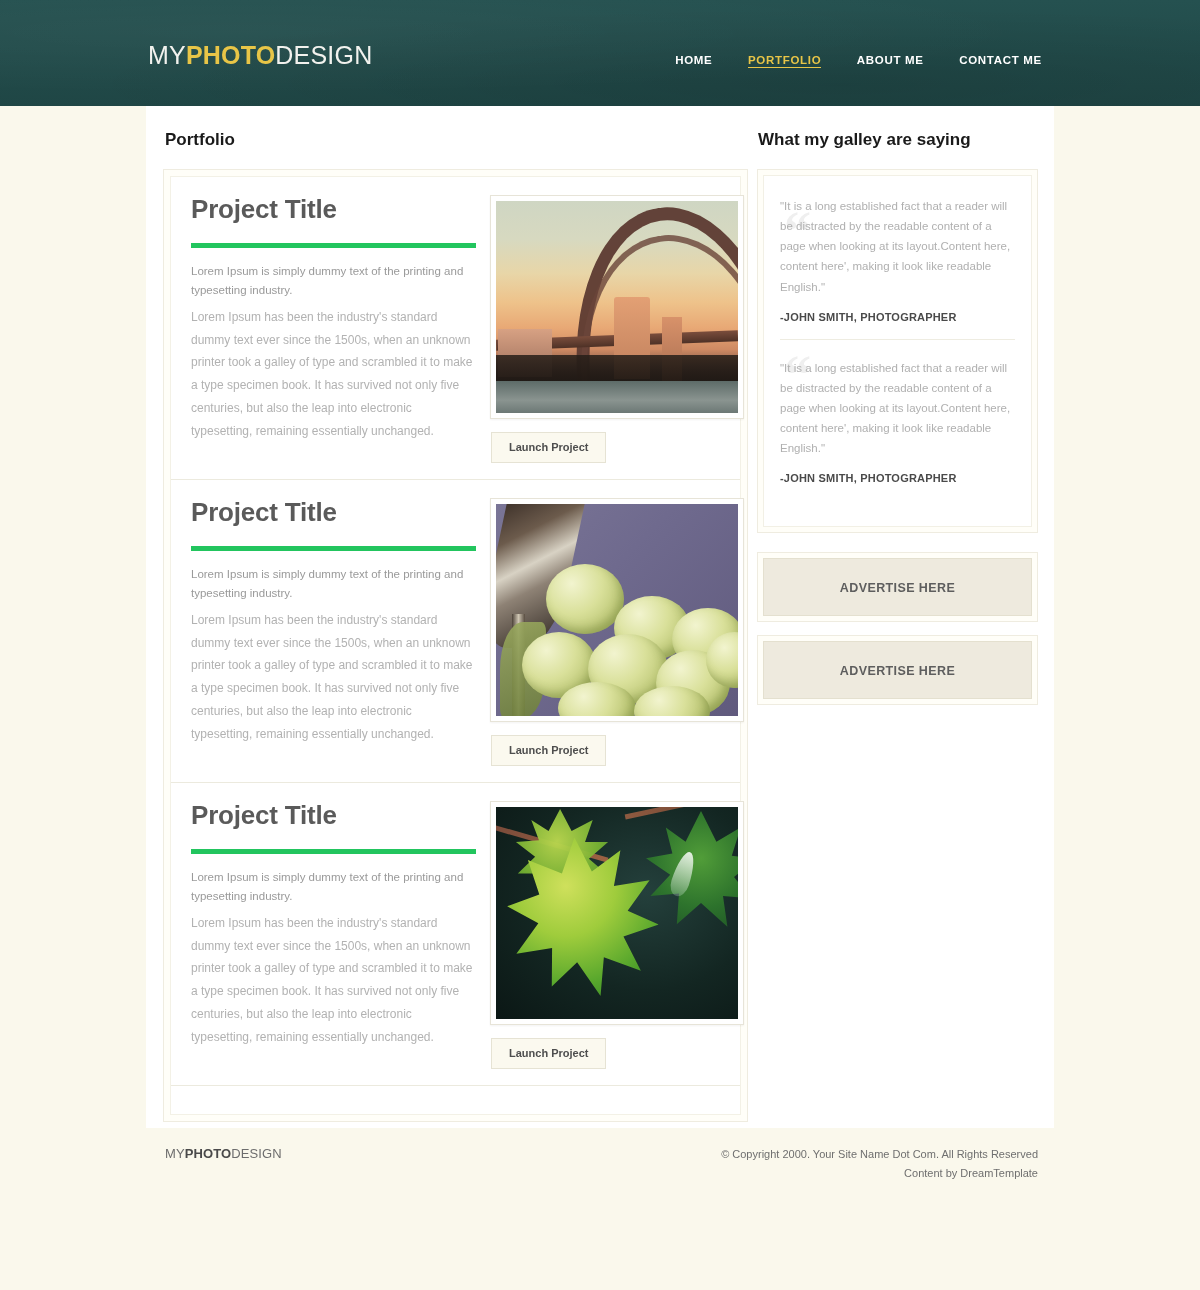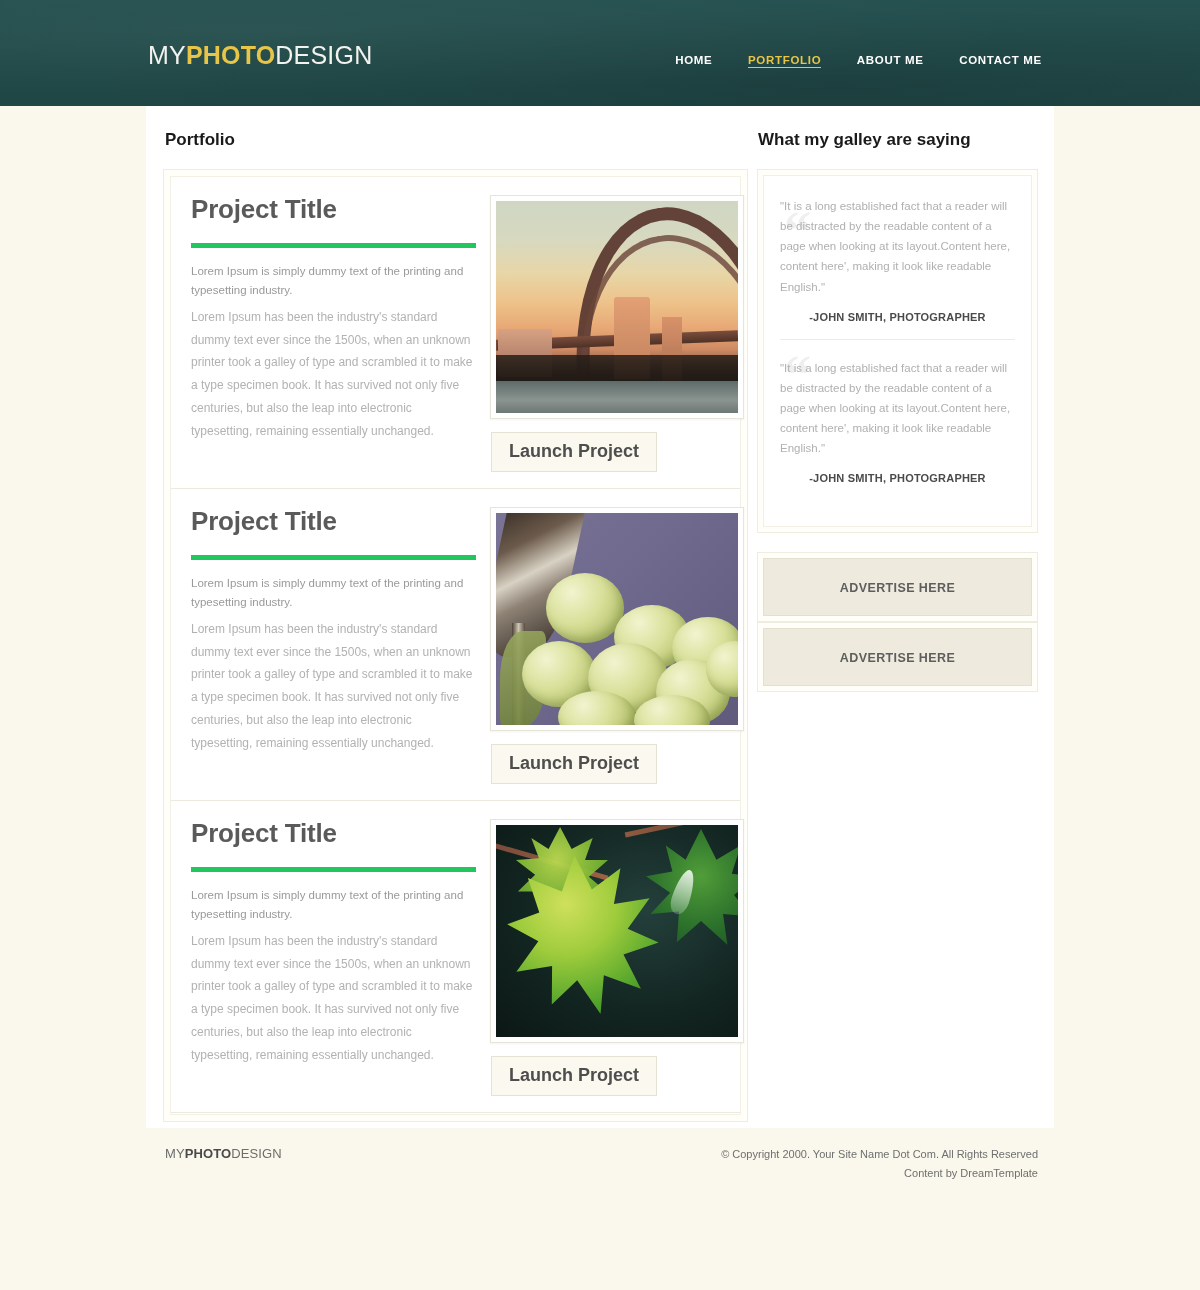--- a/index.html
+++ b/index.html
@@ -237,21 +237,21 @@
     background: linear-gradient(180deg, rgba(255,255,255,0.85), rgba(200,230,210,0.25));
     border-radius: 50% 50% 50% 50% / 70% 70% 30% 30%;
     transform: rotate(18deg);
   }
 
   .launch-btn {
     display: inline-block; margin-top: 13px; margin-left: 1px;
     background: #fbf9ef;
     border: 1px solid #e6e3d4;
     padding: 8px 17px 9px 17px;
-    font-size: 18px; font-weight: bold; color: #4e4e4e;
+    font-size: 11px; font-weight: bold; color: #4e4e4e;
     cursor: pointer; font-family: "Liberation Sans", sans-serif;
   }
 
   
   .pagination { padding: 16px 20px 16px 20px; }
   .pg {
     display: inline-block; width: 31px; height: 31px; line-height: 29px;
     text-align: center; font-size: 12.5px; font-weight: bold; color: #4e4e4e;
     background: #fffef8; border: 1px solid #ece9db;
     margin-right: 7px; cursor: pointer; vertical-align: top;
@@ -278,27 +278,27 @@
     position: absolute; left: 4px; top: 8px;
     font-size: 54px; line-height: 1; color: #efefef;
     font-family: "Liberation Serif", serif; font-weight: bold;
     pointer-events: none;
   }
   .quote .qtext {
     position: relative; font-size: 11.5px; color: #b0b0b0;
     line-height: 1.75; margin-bottom: 14px;
   }
   .quote .qauthor {
-    text-align: center; font-size: 11px; font-weight: bold;
+    text-align: left; font-size: 11px; font-weight: bold;
     color: #4a4a4a; letter-spacing: 0.2px;
   }
 
   .ad {
     background: #fffef8; border: 1px solid #efece0; padding: 5px;
-    margin-bottom: 0;
+    margin-bottom: 13px;
   }
   .ad-inner {
     background: #eeeade; border: 1px solid #e4e0cf;
     height: 58px; line-height: 58px; text-align: center;
     font-size: 12.5px; font-weight: bold; color: #5e5e5e;
     letter-spacing: 0.4px;
   }
 
   
   .footer {

